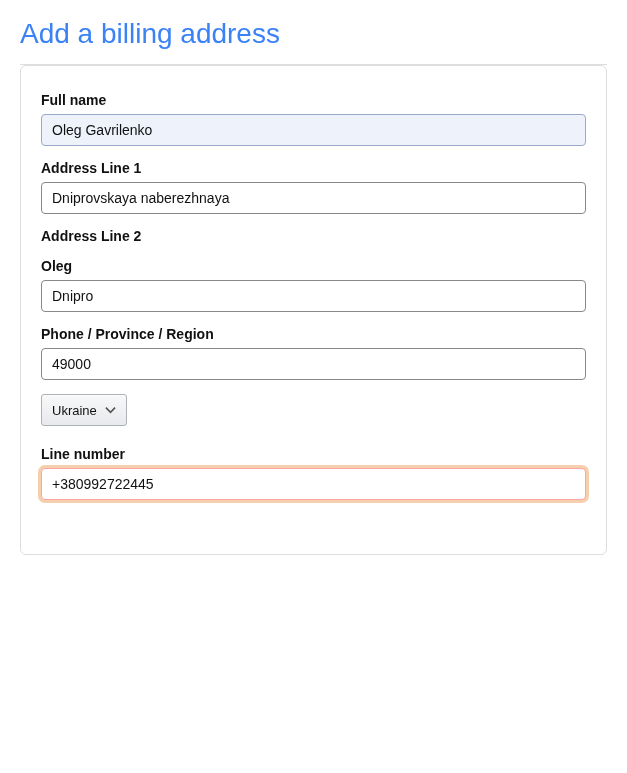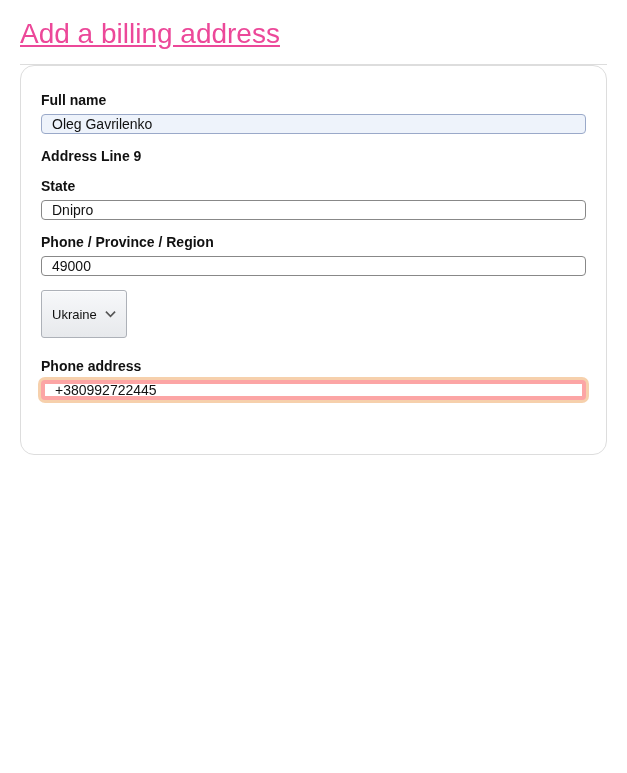--- a/index.html
+++ b/index.html
@@ -8,66 +8,65 @@
       background: #fff;
       color: #111;
       width: 627px;
     }
     .page {
       padding: 18px 20px 0 20px;
     }
     h1.title {
       font-size: 28px;
       font-weight: 400;
-      color: #ec4899;
+      color: #3b82f6;
       margin-bottom: 14px;
-      text-decoration: underline;
     }
     .divider {
       border-top: 1px solid #ddd;
     }
     .form-box {
       border: 1px solid #ddd;
-      border-radius: 14px;
+      border-radius: 6px;
       margin-top: 0;
       padding: 26px 20px 40px 20px;
     }
     .field {
       margin-bottom: 14px;
     }
     .label {
       font-size: 14px;
       font-weight: 700;
       color: #111;
       margin-bottom: 6px;
       display: block;
     }
     .input {
       width: 100%;
-      height: 20px;
+      height: 32px;
       padding: 6px 10px;
       font-size: 14px;
       color: #111;
       background: #fff;
       border: 1px solid #888;
       border-radius: 4px;
       outline: none;
     }
     .input.autofill {
       background: #eef3fb;
       border-color: #9aa9c9;
     }
     .input.focused {
-      border: 4px solid #fca5a5;
+      border: 1px solid #fca5a5;
       box-shadow: 0 0 0 3px rgba(228,121,17,0.35);
     }
     .select-wrap {
       display: inline-flex;
       align-items: center;
-      height: 48px;
+      height: 32px;
       padding: 0 10px;
       background: linear-gradient(#f7f8fa, #e7e9ec);
       border: 1px solid #adb1b8;
       border-radius: 3px;
       cursor: pointer;
       gap: 8px;
       font-size: 13px;
       color: #111;
       box-shadow: 0 1px 0 rgba(255,255,255,0.6) inset;
     }
@@ -89,27 +88,31 @@
   <h1 class="title">Add a billing address</h1>
   <div class="divider"></div>
 
   <div class="form-box">
 
     <div class="field">
       <label class="label">Full name</label>
       <input class="input autofill" type="text" value="Oleg Gavrilenko" style="">
     </div>
 
-
     <div class="field">
-      <label class="label">Address Line 9</label>
+      <label class="label">Address Line 1</label>
+      <input class="input" type="text" value="Dniprovskaya naberezhnaya" style="">
     </div>
 
     <div class="field">
-      <label class="label">State</label>
+      <label class="label">Address Line 2</label>
+    </div>
+
+    <div class="field">
+      <label class="label">Oleg</label>
       <input class="input" type="text" value="Dnipro" style="">
     </div>
 
     <div class="field">
       <label class="label">Phone / Province / Region</label>
       <input class="input" type="text" value="49000" style="">
     </div>
 
     <div class="field">
     </div>
@@ -119,18 +122,18 @@
         <span>Ukraine</span>
         <span class="chev">
           <svg width="11" height="8" viewBox="0 0 12 8">
               <path d="M1 1.5 L6 6.5 L11 1.5" fill="none" stroke="#555" stroke-width="1.8"></path>
             </svg>
         </span>
       </div>
     </div>
 
     <div class="field">
-      <label class="label">Phone address</label>
+      <label class="label">Line number</label>
       <input class="input focused" type="text" value="+380992722445" style="">
     </div>
 
   </div>
 </div>
 
 </body></html>

